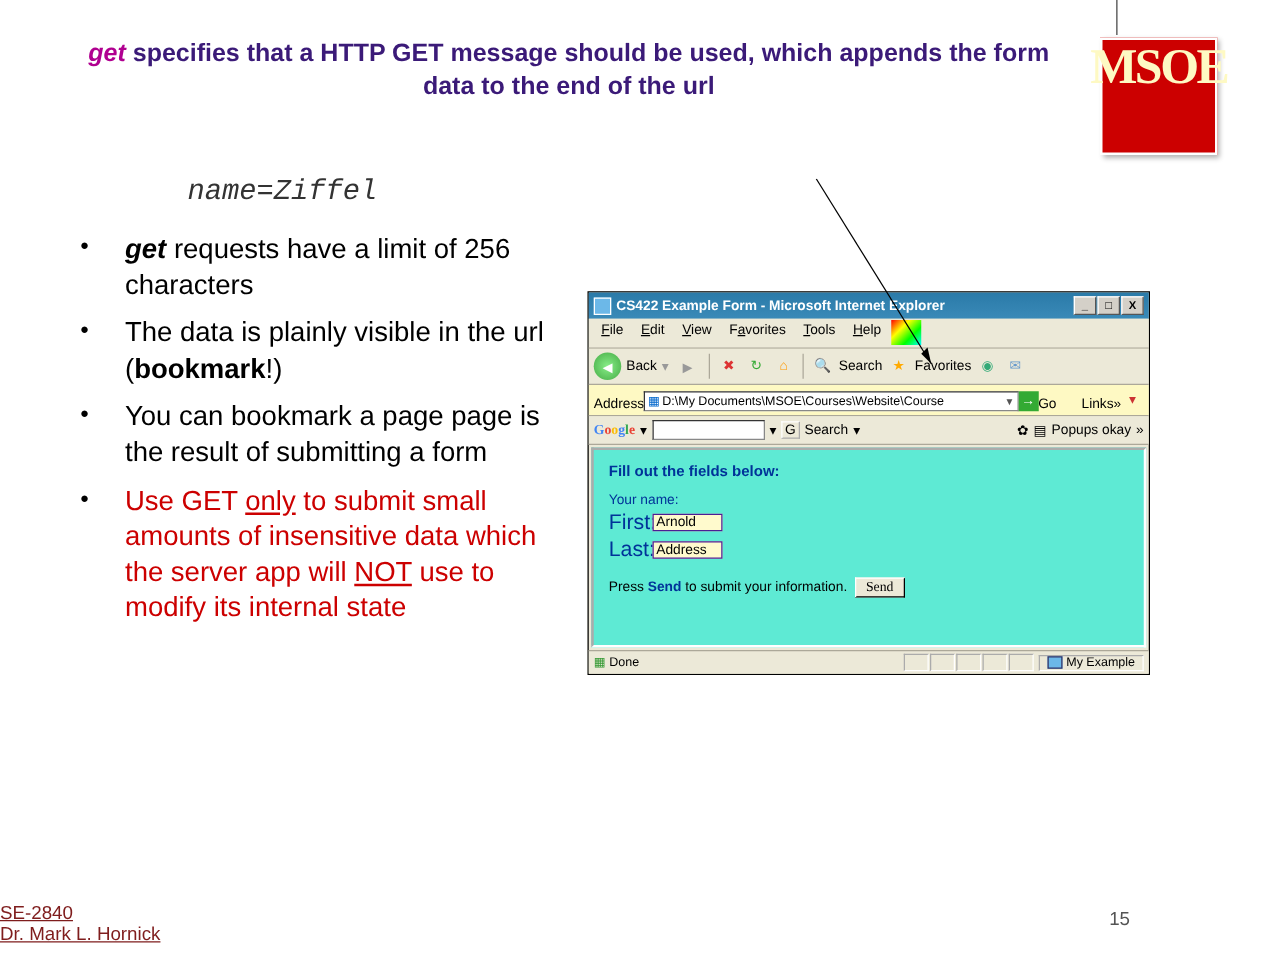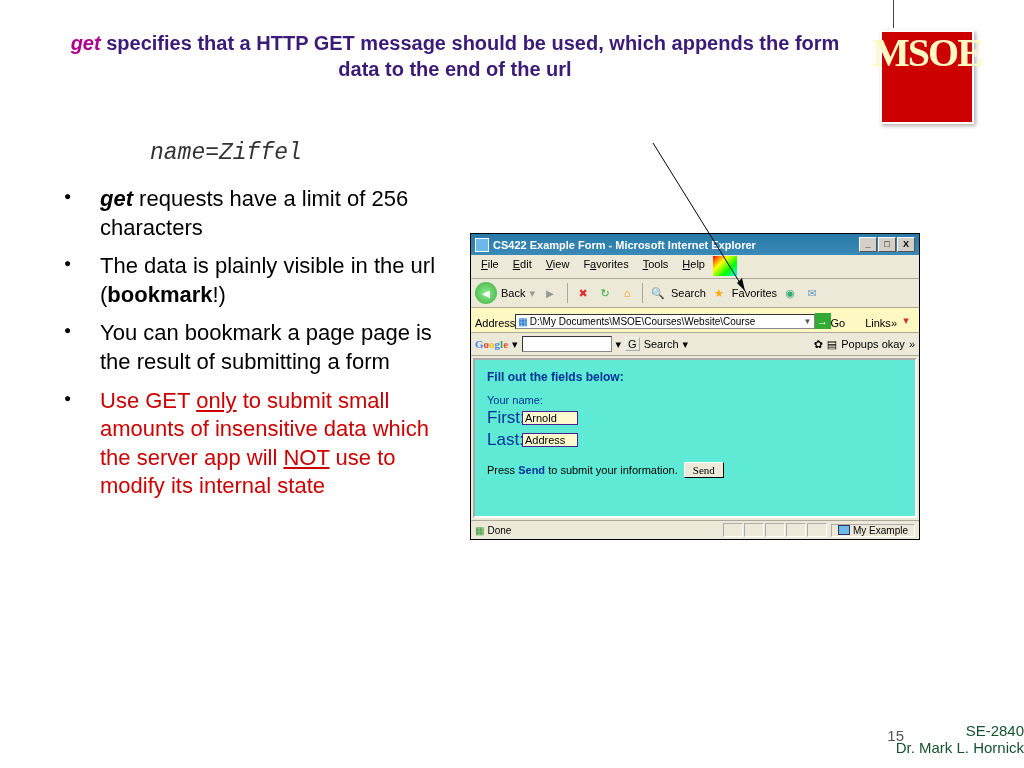--- a/index.html
+++ b/index.html
@@ -167,21 +167,21 @@
   .ie-status {
     background:#ece9d8; border-top:1px solid #aca899;
     display:flex; align-items:center; padding:2px 4px; font-size:10px;
   }
   .status-boxes { display:flex; margin-left:auto; }
   .status-box { width:20px; height:14px; border:1px inset #fff; margin-left:1px;}
   .mycomp { border:1px inset #fff; padding:0 6px; margin-left:4px; display:flex; align-items:center; gap:3px;}
   .mycomp-icon { width:12px; height:10px; background:#6cb8e8; border:1px solid #336;}
   .footer {
     position:absolute; bottom:12px; left:0; width:100%;
-    text-align:right; font-size:15px; color:#14532d;
+    text-align:left; font-size:15px; color:#7f1d1d;text-decoration:underline;
   }
   .page-num { position:absolute; bottom:24px; right:120px; font-size:15px; color:#555;}
   .top-tick { position:absolute; top:0; right:130px; width:1px; height:28px; background:#444;}
 </style>
 </head>
 <body>
 
 <div class="slide">
   <div class="top-tick"></div>
 

